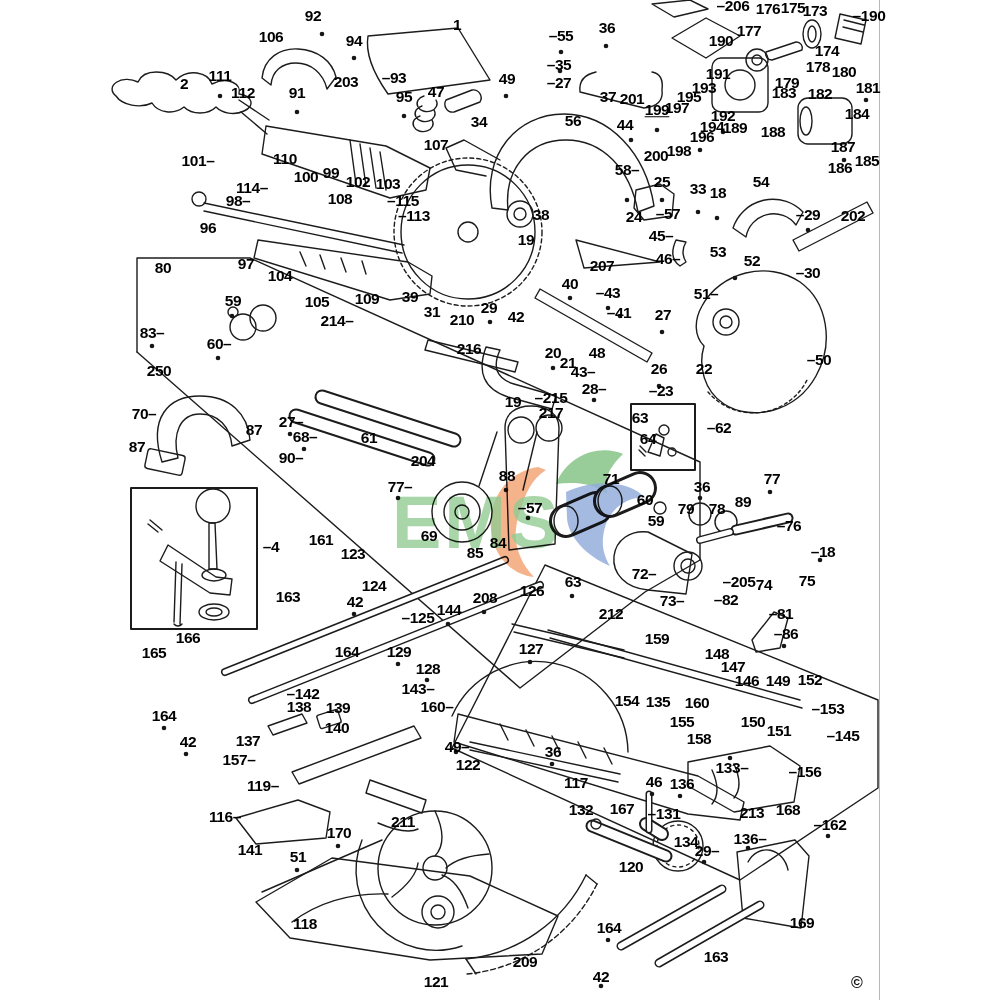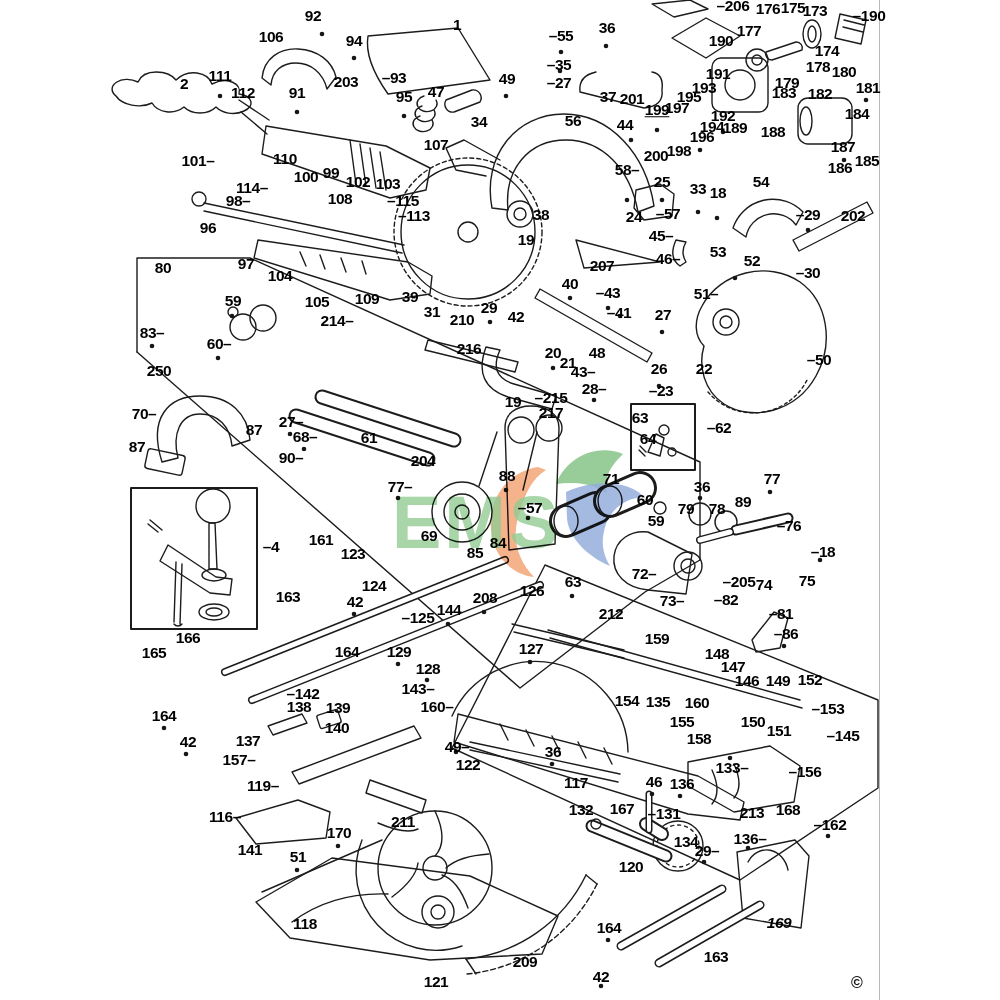--- a/index.html
+++ b/index.html
@@ -492,21 +492,21 @@
       <span class="part-label" style="left: 843px; top: 736px;">–145</span>
       <span class="part-label" style="left: 732px; top: 768px;">133–</span>
       <span class="part-label" style="left: 805px; top: 772px;">–156</span>
       <span class="part-label" style="left: 752px; top: 813px;">213</span>
       <span class="part-label" style="left: 788px; top: 810px;">168</span>
       <span class="part-label" style="left: 830px; top: 825px;">–162</span>
       <span class="part-label" style="left: 686px; top: 842px;">134</span>
       <span class="part-label" style="left: 750px; top: 839px;">136–</span>
       <span class="part-label" style="left: 707px; top: 851px;">29–</span>
       <span class="part-label" style="left: 631px; top: 867px;">120</span>
-      <span class="part-label" style="left: 779px; top: 923px; font-style: italic;">169</span>
+      <span class="part-label" style="left: 802px; top: 923px;">169</span>
       <span class="part-label" style="left: 609px; top: 928px;">164</span>
       <span class="part-label" style="left: 716px; top: 957px;">163</span>
       <span class="part-label" style="left: 601px; top: 977px;">42</span>
       <span class="part-label" style="left: 305px; top: 924px;">118</span>
       <span class="part-label" style="left: 436px; top: 982px;">121</span>
       <span class="part-label" style="left: 525px; top: 962px;">209</span>
     </div>
 
   <span class="copyright">©</span>
 </div>

